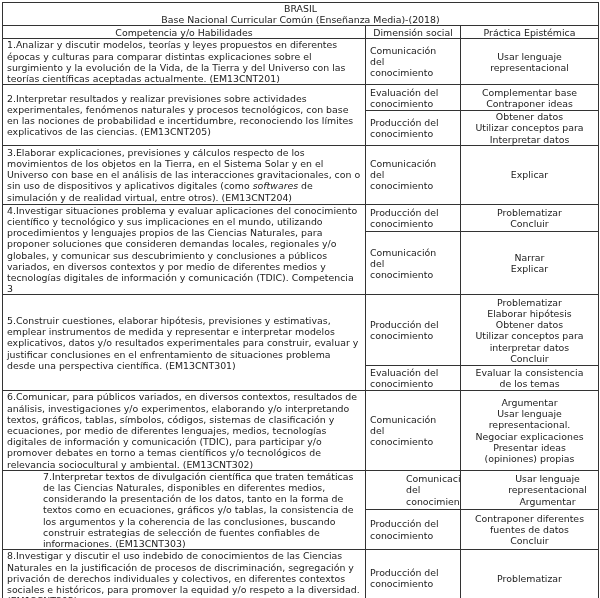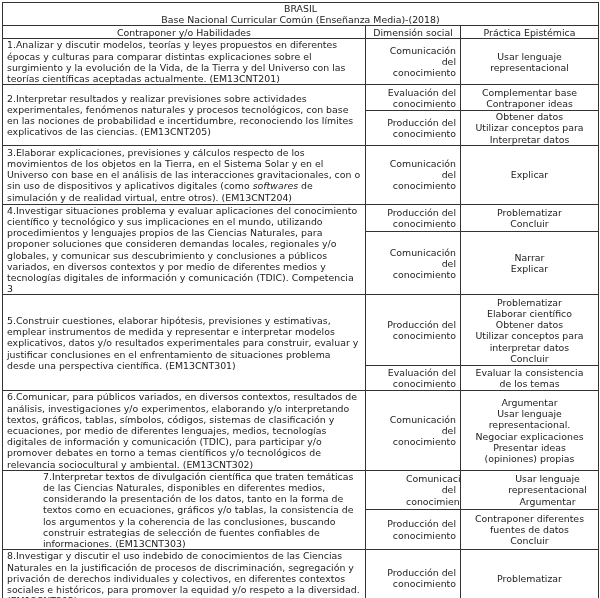--- a/index.html
+++ b/index.html
@@ -15,21 +15,21 @@
     font-size: 9.4px; line-height: 11.2px; font-weight: normal;
     overflow: hidden;
   }
   col.c1 { width: 363px; }
   col.c2 { width: 95px; }
   col.c3 { width: 138px; }
   .title { text-align: center; font-weight: bold; font-size: 10px; line-height: 13px; padding: 1px 4px 2px; }
   .title .line { display: block; }
   th.hdr { font-weight: bold; text-align: center; font-size: 10px; height: 12px; }
   td.comp { text-align: left; }
-  td.dim { text-align: right; }
+  td.dim { text-align: left; }
   td.prac { text-align: center; padding-left: 6px; }
   .prac .line, .dim .line, .comp .line { display: block; }
   em { }
   tr.r1 td { height: 43px; }
   tr.r2a td { height: 25px; }
   tr.r2b td { height: 32px; }
   tr.r3 td { height: 58px; }
   tr.r4a td { height: 24px; }
   tr.r4b td { height: 56px; }
   tr.r5a td { height: 70px; }
@@ -49,21 +49,21 @@
       <col class="c3">
     </colgroup>
   <tbody>
     <tr>
       <td class="title" colspan="3">
         <span class="line">BRASIL</span>
         <span class="line">Base Nacional Curricular Común (Enseñanza Media)-(2018)</span>
       </td>
     </tr>
     <tr>
-      <th class="hdr">Contraponer y/o Habilidades</th>
+      <th class="hdr">Competencia y/o Habilidades</th>
       <th class="hdr">Dimensión social</th>
       <th class="hdr">Práctica Epistémica</th>
     </tr>
 
     <tr class="r1">
       <td class="comp">1.Analizar y discutir modelos, teorías y leyes propuestos en diferentes épocas y culturas para comparar distintas explicaciones sobre el surgimiento y la evolución de la Vida, de la Tierra y del Universo con las teorías científicas aceptadas actualmente. (EM13CNT201)</td>
       <td class="dim">
         <span class="line">Comunicación</span>
         <span class="line">del</span>
         <span class="line">conocimiento</span>
@@ -133,21 +133,21 @@
     </tr>
 
     <tr class="r5a">
       <td class="comp" rowspan="2">5.Construir cuestiones, elaborar hipótesis, previsiones y estimativas, emplear instrumentos de medida y representar e interpretar modelos explicativos, datos y/o resultados experimentales para construir, evaluar y justificar conclusiones en el enfrentamiento de situaciones problema desde una perspectiva científica. (EM13CNT301)</td>
       <td class="dim">
         <span class="line">Producción del</span>
         <span class="line">conocimiento</span>
       </td>
       <td class="prac">
         <span class="line">Problematizar</span>
-        <span class="line">Elaborar científico</span>
+        <span class="line">Elaborar hipótesis</span>
         <span class="line">Obtener datos</span>
         <span class="line">Utilizar conceptos para</span>
         <span class="line">interpretar datos</span>
         <span class="line">Concluir</span>
       </td>
     </tr>
     <tr class="r5b">
       <td class="dim">
         <span class="line">Evaluación del</span>
         <span class="line">conocimiento</span>

